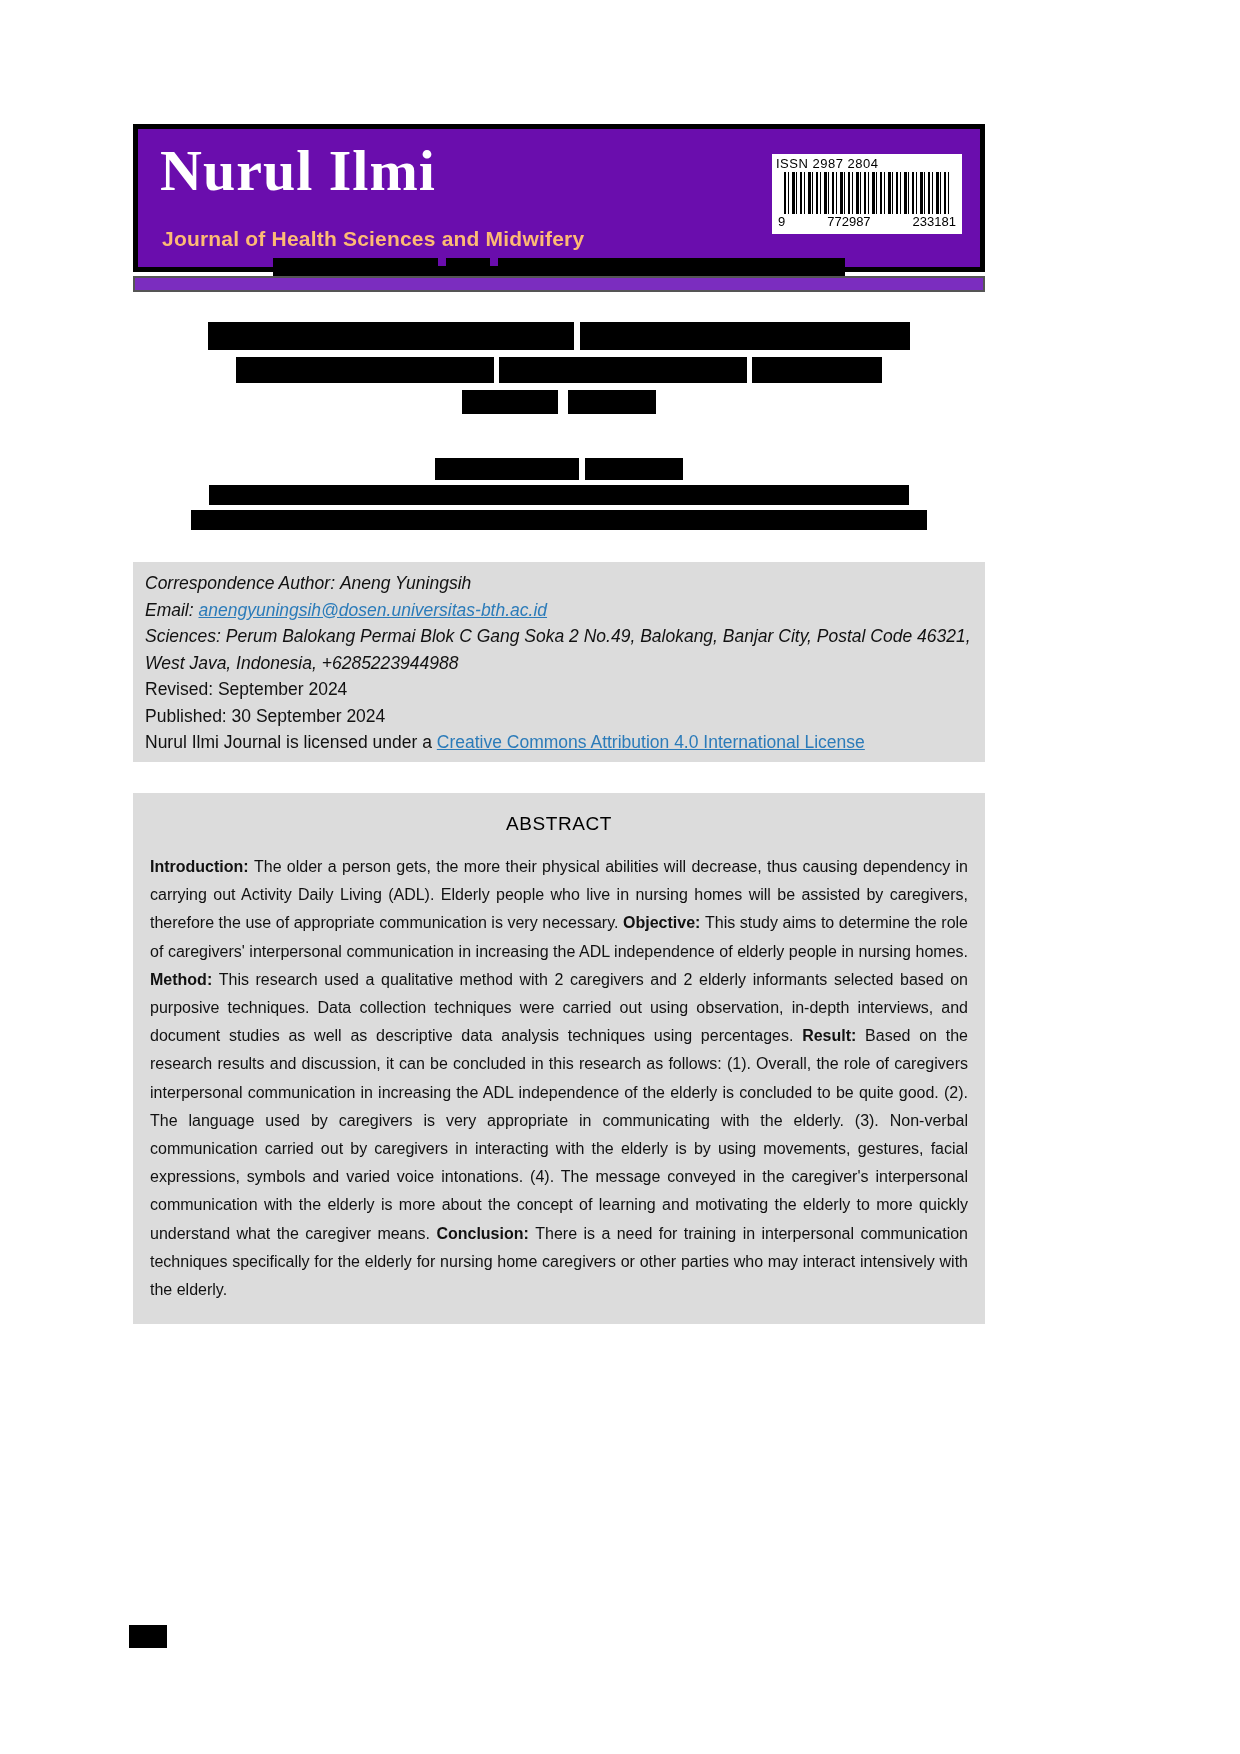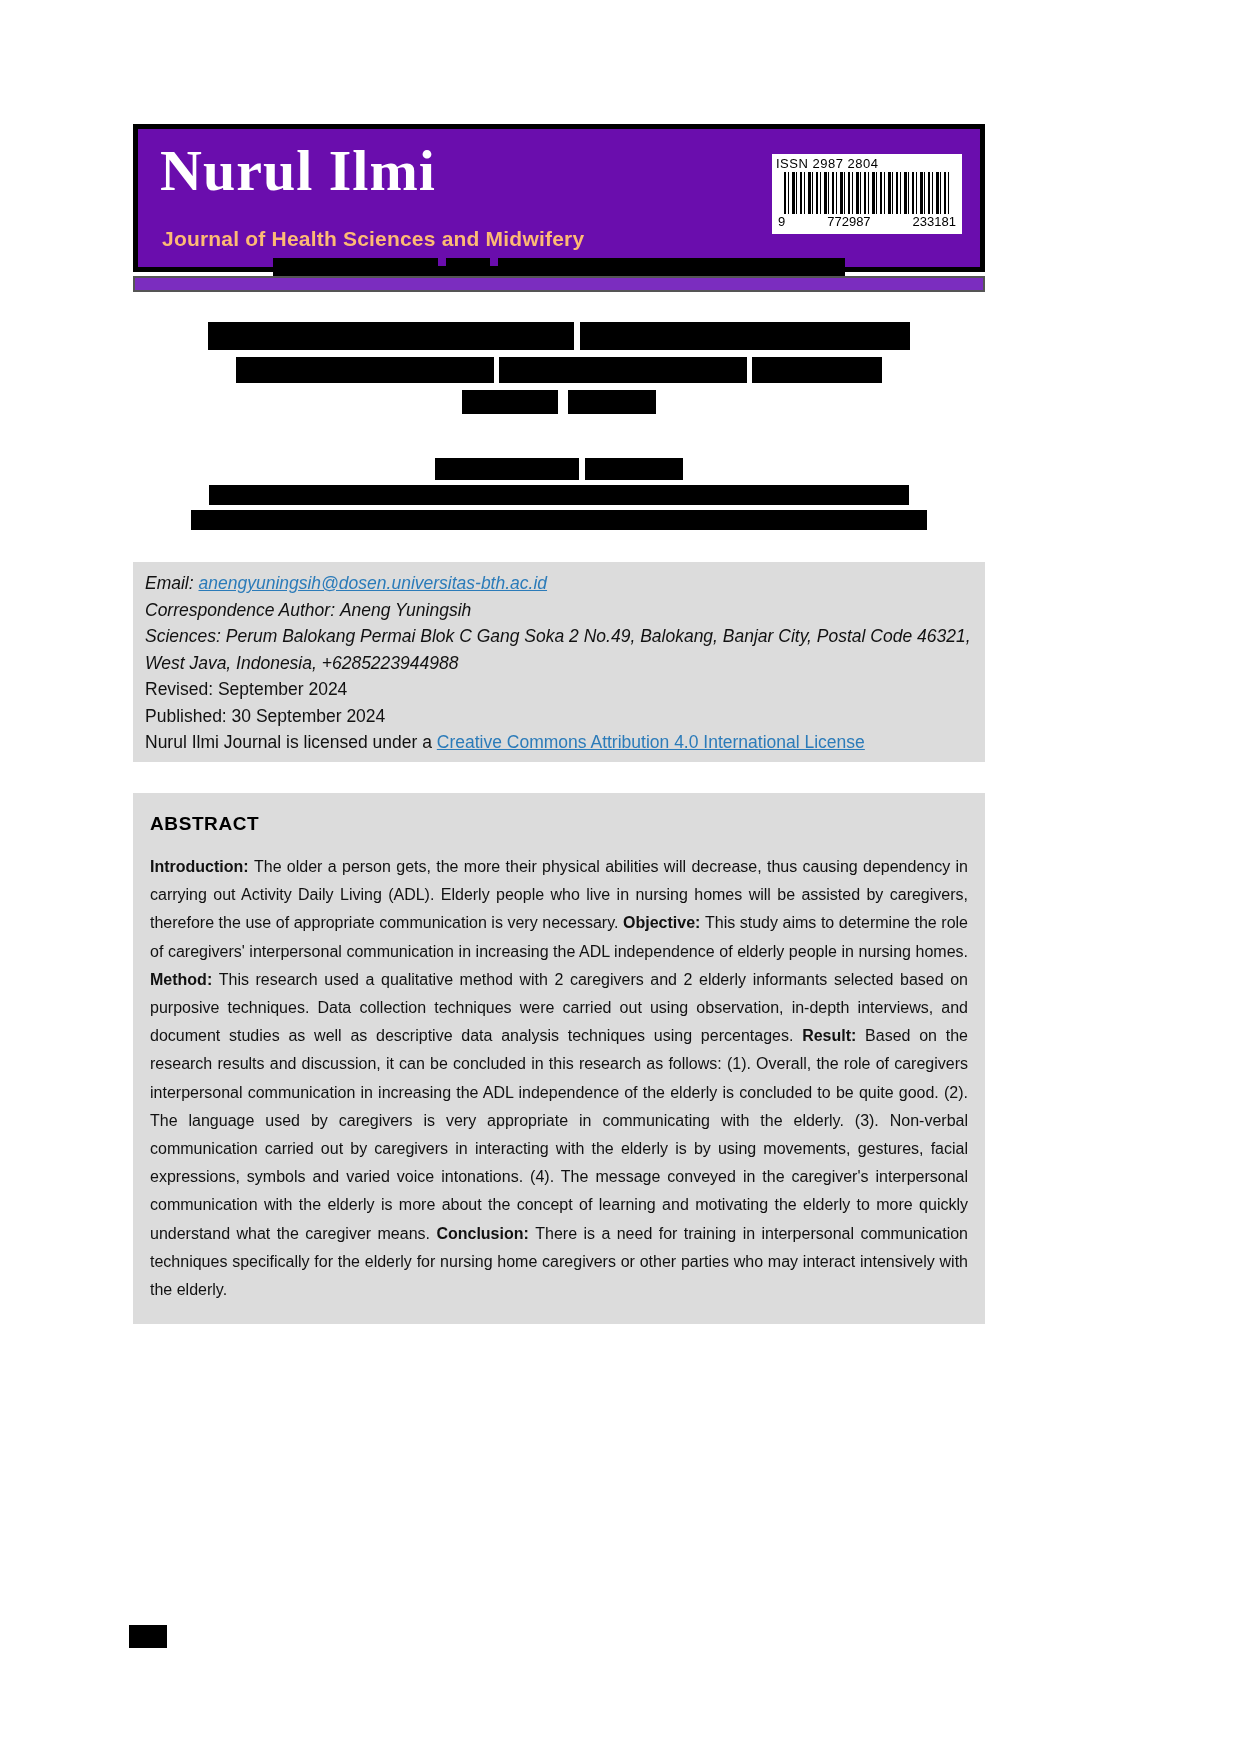--- a/index.html
+++ b/index.html
@@ -165,22 +165,22 @@
   .abstract-box {
     position: absolute;
     left: 133px;
     top: 793px;
     width: 852px;
     background: #dcdcdc;
     padding: 14px 17px 20px 17px;
     box-sizing: border-box;
   }
   .abstract-head {
-    text-align: left;
-    font-weight: bold;
+    text-align: center;
+    font-weight: normal;
     font-size: 19px;
     letter-spacing: 0.6px;
     margin: 6px 0 18px 0;
     color: #000;
   }
   .abstract-body {
     text-align: justify;
     font-size: 16px;
     line-height: 28.2px;
     color: #111;
@@ -244,26 +244,26 @@
     <div class="line">
       <span class="redline" style="width:700px;height:20px;"></span>
     </div>
     <div class="line">
       <span class="redline" style="width:736px;height:20px;"></span>
     </div>
   </div>
 
   <div class="corr-box">
     <div>
+      <span class="ital">Correspondence Author:</span>
+      <span class="ital">Aneng Yuningsih</span>
+    </div>
+    <div>
       <span class="ital">Email:</span>
       <a href="#" class="email-link">anengyuningsih@dosen.universitas-bth.ac.id</a>
-    </div>
-    <div>
-      <span class="ital">Correspondence Author:</span>
-      <span class="ital">Aneng Yuningsih</span>
     </div>
     <div>
       <span class="ital">Sciences:</span>
       <span class="ital">Perum Balokang Permai Blok C Gang Soka 2 No.49, Balokang, Banjar City, Postal Code 46321, West Java, Indonesia, +6285223944988</span>
     </div>
     <div>Revised: September 2024</div>
     <div>Published: 30 September 2024</div>
     <div>
       <span>Nurul Ilmi Journal is licensed under a </span><a href="#" class="lic-link">Creative Commons Attribution 4.0 International License</a>
     </div>

